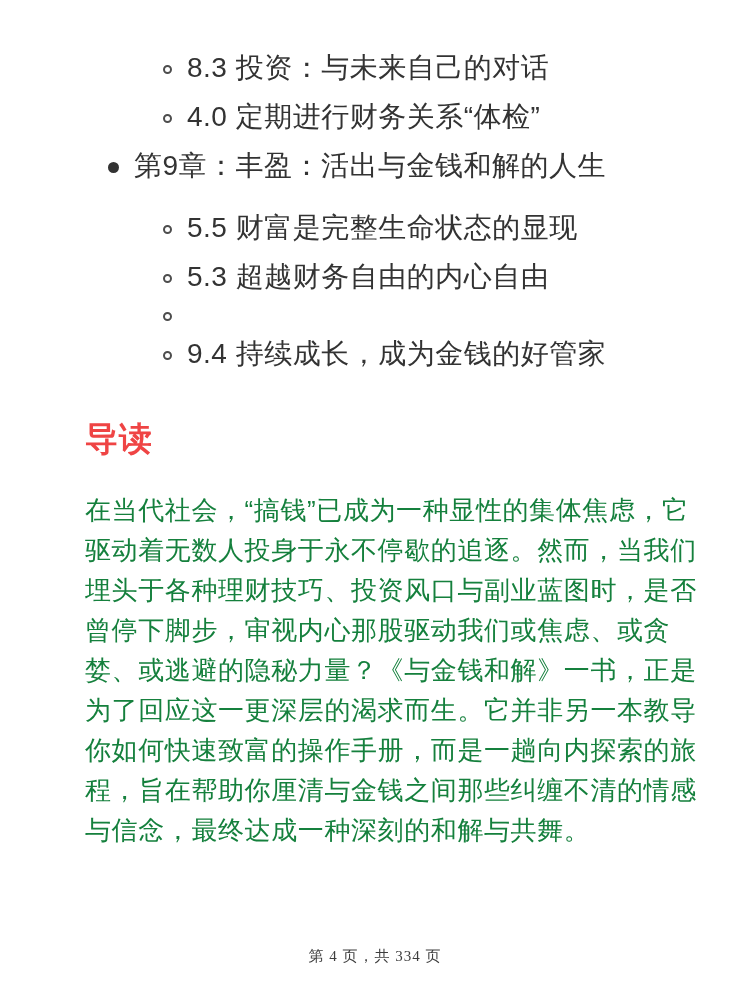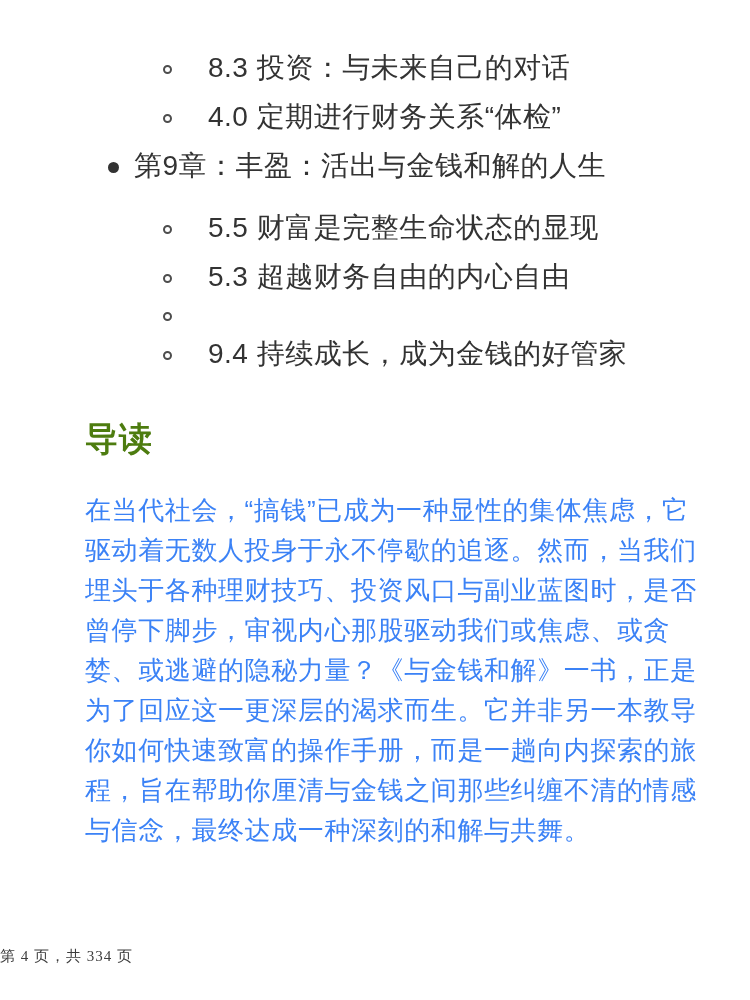--- a/index.html
+++ b/index.html
@@ -30,21 +30,20 @@
     letter-spacing: 0.5px;
   }
   .toc-item.level-1 {
     margin-top: 16px;
     margin-bottom: 30px;
     text-align: center;
   }
   .toc-item.level-2 {
     margin-left: 55px;
     margin-bottom: 17px;
-    gap: 21px;
   }
   .bullet {
     flex: 0 0 auto;
     width: 11px;
     height: 11px;
     border-radius: 50%;
     margin-right: 15px;
     margin-top: 2px;
   }
   .bullet.filled { background: #333333; }
@@ -53,27 +52,28 @@
     margin: 47px 82px 28px 85px;
     font-size: 33px;
     font-weight: bold;
     letter-spacing: 1px;
   }
   .body-paragraph {
     margin: 0 36px 0 85px;
     font-size: 26px;
     line-height: 40px;
     letter-spacing: 0.6px;
-    color: #3b82f6;
+    color: #15803d;
   }
   .footer {
     position: absolute;
     bottom: 34px;
     left: 0;
     width: 100%;
+    text-align: center;
   }
   .footer span {
     font-family: "Liberation Serif", "DejaVu Serif", serif;
     font-size: 15px;
     color: #3d3d3d;
     letter-spacing: 1px;
   }
 </style>
 </head>
 <body>
@@ -103,21 +103,21 @@
     </li>
     <li class="toc-item level-2">
       <span class="bullet hollow"></span>
     </li>
     <li class="toc-item level-2">
       <span class="bullet hollow"></span>
       <span>9.4 持续成长，成为金钱的好管家</span>
     </li>
   </ul>
 
-  <h2 class="section-heading" style="color: #4d7c0f;">导读</h2>
+  <h2 class="section-heading" style="color: #ef4444;">导读</h2>
 
   <p class="body-paragraph">在当代社会，“搞钱”已成为一种显性的集体焦虑，它驱动着无数人投身于永不停歇的追逐。然而，当我们埋头于各种理财技巧、投资风口与副业蓝图时，是否曾停下脚步，审视内心那股驱动我们或焦虑、或贪婪、或逃避的隐秘力量？《与金钱和解》一书，正是为了回应这一更深层的渴求而生。它并非另一本教导你如何快速致富的操作手册，而是一趟向内探索的旅程，旨在帮助你厘清与金钱之间那些纠缠不清的情感与信念，最终达成一种深刻的和解与共舞。</p>
 
   <div class="footer">
     <span>第 4 页，共 334 页</span>
   </div>
 
 </div>
 
 </body></html>

